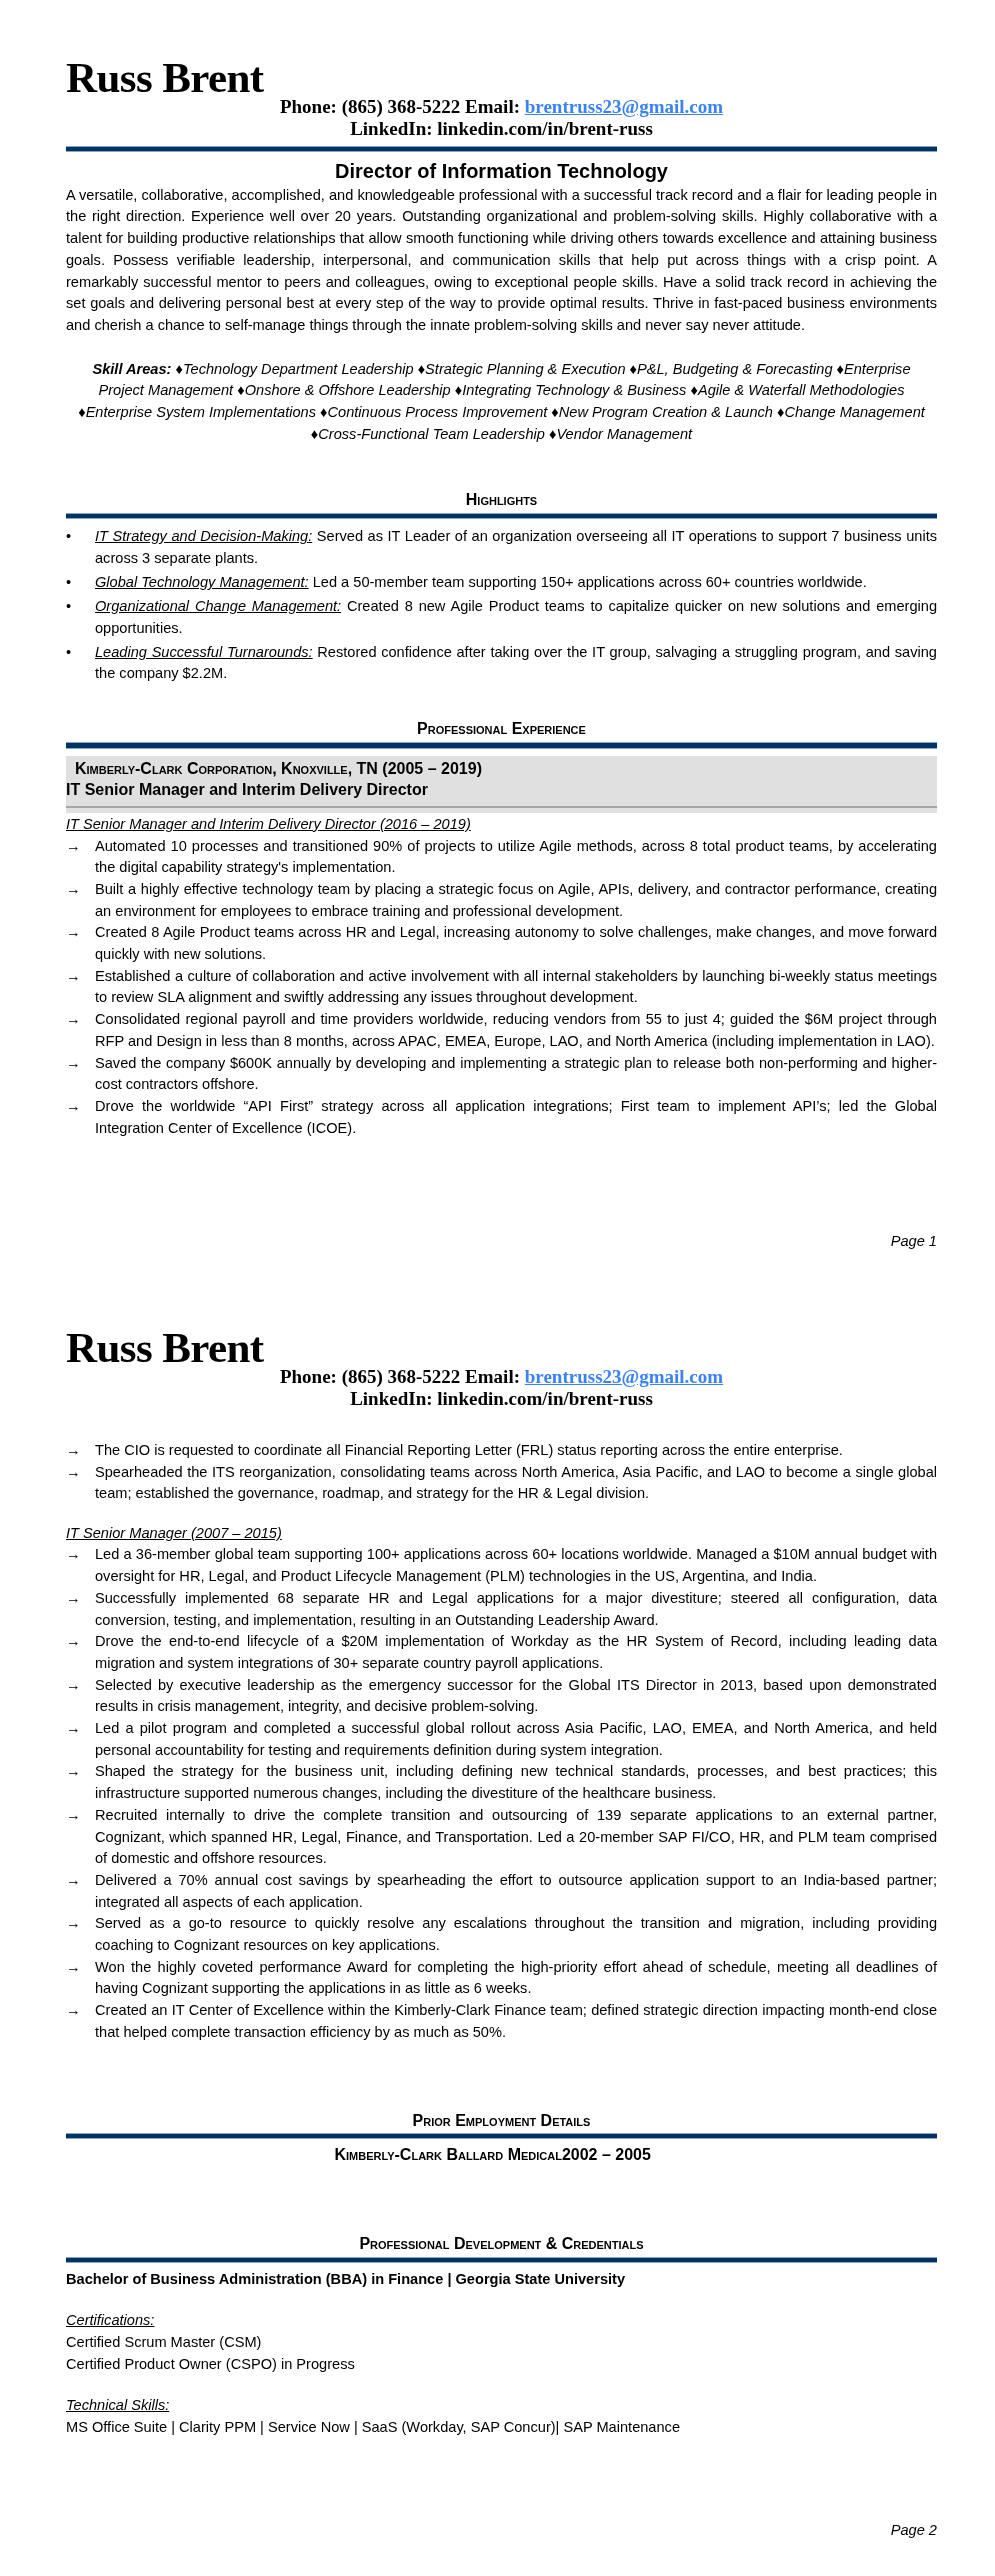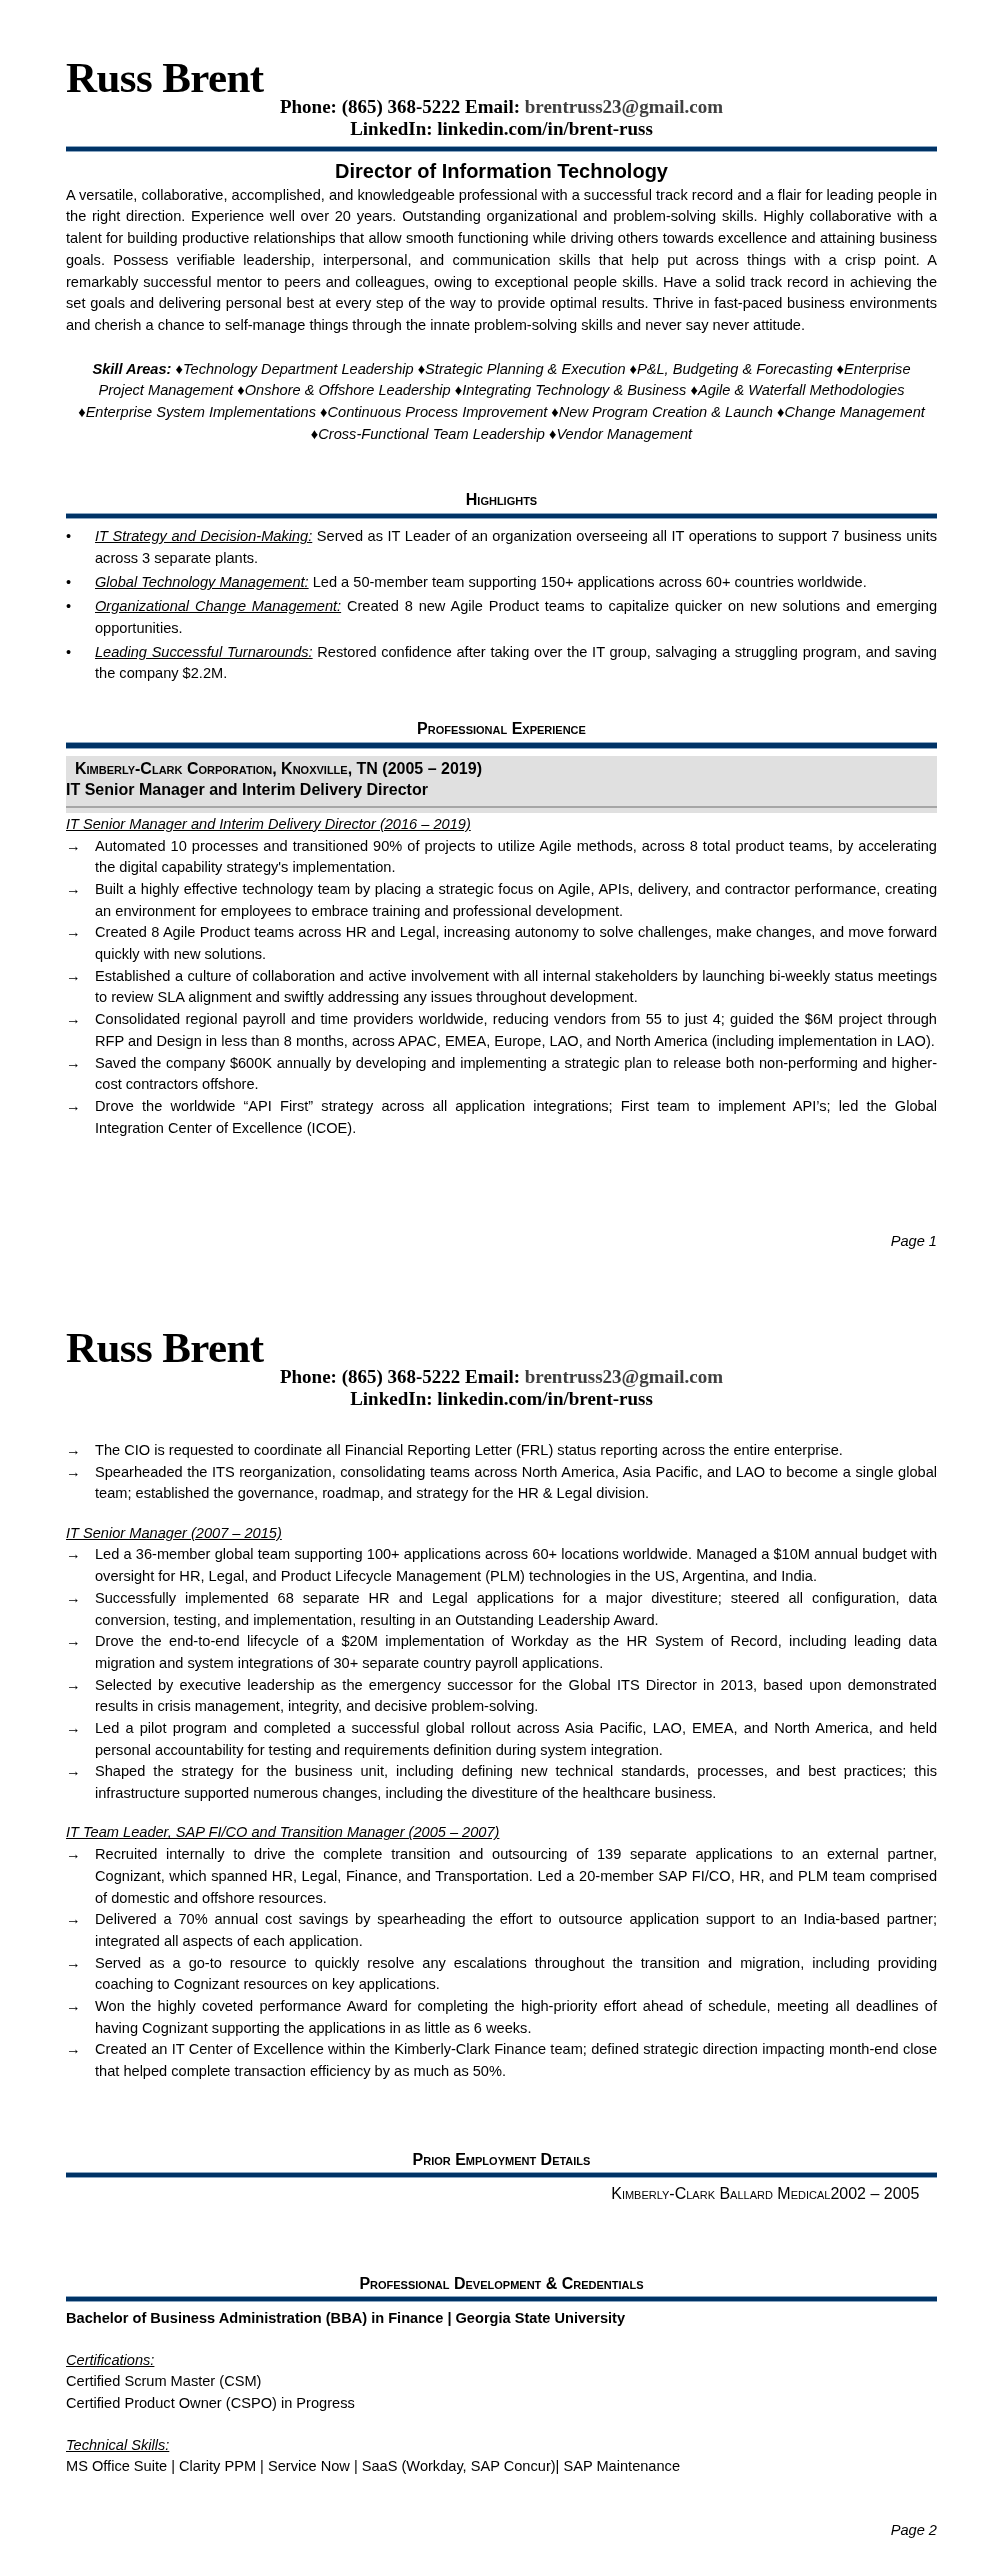--- a/index.html
+++ b/index.html
@@ -1,41 +1,41 @@
 <!DOCTYPE html>
 <html style="font-size:9.4px"><head>
 <meta charset="utf-8">
 <style>
   html, body { margin: 0; padding: 0; background: #ffffff; }
   body { width: 995px; height: 2576px; position: relative; overflow: hidden; color: #000; }
   .page { position: absolute; left: 66px; width: 871px; }
   .sheet { font-family: "Liberation Sans", sans-serif; font-size: 14.6px; line-height: 21.7px; }
   .name { font-family: "Liberation Serif", serif; font-weight: bold; font-size: 43px; line-height: 37px; letter-spacing: -0.6px; }
   .contact { text-align: center; font-family: "Liberation Serif", serif; font-weight: bold; font-size: 19px; line-height: 22px; }
-  .contact a { color: #404040; }
+  .contact a { color: #3b82f6; text-decoration: underline; }
   .rule { height: 4.1px; background: #003366; border-top: 0.6px solid #8aa6c1; border-bottom: 0.6px solid #8aa6c1; margin: 0; }
   .title { text-align: center; font-weight: bold; font-size: 20px; line-height: 23.4px; margin-top: 8.2px; }
   .summary { text-align: justify; margin: 1.2px 0 0 0; }
   .skills { text-align: center; font-style: italic; margin-top: 22px; padding: 0 11.7px; }
   .skills .lbl { font-weight: bold; }
   .sec-head { text-align: center; font-weight: bold; font-variant: small-caps; font-size: 16px; line-height: 20px; }
   ul.hl { list-style: none; margin: 7px 0 0 0; padding: 0; }
   ul.hl li { position: relative; padding-left: 29px; text-align: justify; margin-bottom: 2.3px; }
   ul.hl li .dot { position: absolute; left: 0; top: 0; }
   .em-u { font-style: italic; text-decoration: underline; }
   .company-band { background: #e0e0e0; padding: 2.3px 0 4.7px 0; margin-top: 7px; }
   .company-band .co { font-weight: bold; font-variant: small-caps; font-size: 16px; line-height: 21px; padding-left: 9px; }
   .company-band .role { font-weight: bold; font-size: 16px; line-height: 21px; }
   .company-band .grey { height: 2.3px; background: #a6a6a6; margin-top: 5.9px; }
   .subrole { font-style: italic; text-decoration: underline; margin-top: 1.2px; }
   ul.arrows { list-style: none; margin: 0; padding: 0; }
   ul.arrows li { position: relative; padding-left: 29px; text-align: justify; }
   ul.arrows li .arr { position: absolute; left: 0; top: 0; }
   .pagenum { text-align: right; font-style: italic; }
-  .prior-row { display: flex; justify-content: flex-end; font-weight: normal; font-variant: small-caps; font-size: 16px; margin-top: 4.7px; padding-right: 17.6px; }
+  .prior-row { display: flex; justify-content: center; font-weight: bold; font-variant: small-caps; font-size: 16px; margin-top: 4.7px; padding-right: 17.6px; }
   .degree { font-weight: bold; margin-top: 5.9px; }
   .sublabel { font-style: italic; text-decoration: underline; }
 </style>
 </head>
 <body>
 
 <div class="page sheet" style="top:59px;">
   <div class="name">Russ Brent</div>
   <div class="contact">
     <span>Phone: (865) 368-5222 Email: </span><a>brentruss23@gmail.com</a>
@@ -94,21 +94,20 @@
   <div class="subrole" style="margin-top:17.6px;">IT Senior Manager (2007 – 2015)</div>
   <ul class="arrows">
     <li><span class="arr">→</span><span>Led a 36-member global team supporting 100+ applications across 60+ locations worldwide. Managed a $10M annual budget with oversight for HR, Legal, and Product Lifecycle Management (PLM) technologies in the US, Argentina, and India.</span></li>
     <li><span class="arr">→</span><span>Successfully implemented 68 separate HR and Legal applications for a major divestiture; steered all configuration, data conversion, testing, and implementation, resulting in an Outstanding Leadership Award.</span></li>
     <li><span class="arr">→</span><span>Drove the end-to-end lifecycle of a $20M implementation of Workday as the HR System of Record, including leading data migration and system integrations of 30+ separate country payroll applications.</span></li>
     <li><span class="arr">→</span><span>Selected by executive leadership as the emergency successor for the Global ITS Director in 2013, based upon demonstrated results in crisis management, integrity, and decisive problem-solving.</span></li>
     <li><span class="arr">→</span><span>Led a pilot program and completed a successful global rollout across Asia Pacific, LAO, EMEA, and North America, and held personal accountability for testing and requirements definition during system integration.</span></li>
     <li><span class="arr">→</span><span>Shaped the strategy for the business unit, including defining new technical standards, processes, and best practices; this infrastructure supported numerous changes, including the divestiture of the healthcare business.</span></li>
   </ul>
 
-  <div class="subrole" style="margin-top:17.6px;">IT Team Leader, SAP FI/CO and Transition Manager (2005 – 2007)</div>
   <ul class="arrows">
     <li><span class="arr">→</span><span>Recruited internally to drive the complete transition and outsourcing of 139 separate applications to an external partner, Cognizant, which spanned HR, Legal, Finance, and Transportation. Led a 20-member SAP FI/CO, HR, and PLM team comprised of domestic and offshore resources.</span></li>
     <li><span class="arr">→</span><span>Delivered a 70% annual cost savings by spearheading the effort to outsource application support to an India-based partner; integrated all aspects of each application.</span></li>
     <li><span class="arr">→</span><span>Served as a go-to resource to quickly resolve any escalations throughout the transition and migration, including providing coaching to Cognizant resources on key applications.</span></li>
     <li><span class="arr">→</span><span>Won the highly coveted performance Award for completing the high-priority effort ahead of schedule, meeting all deadlines of having Cognizant supporting the applications in as little as 6 weeks.</span></li>
     <li><span class="arr">→</span><span>Created an IT Center of Excellence within the Kimberly-Clark Finance team; defined strategic direction impacting month-end close that helped complete transaction efficiency by as much as 50%.</span></li>
   </ul>
 
   <div class="sec-head" style="margin-top:67px;">Prior Employment Details</div>
   <div class="rule" style="margin-top:2.3px;"></div>

